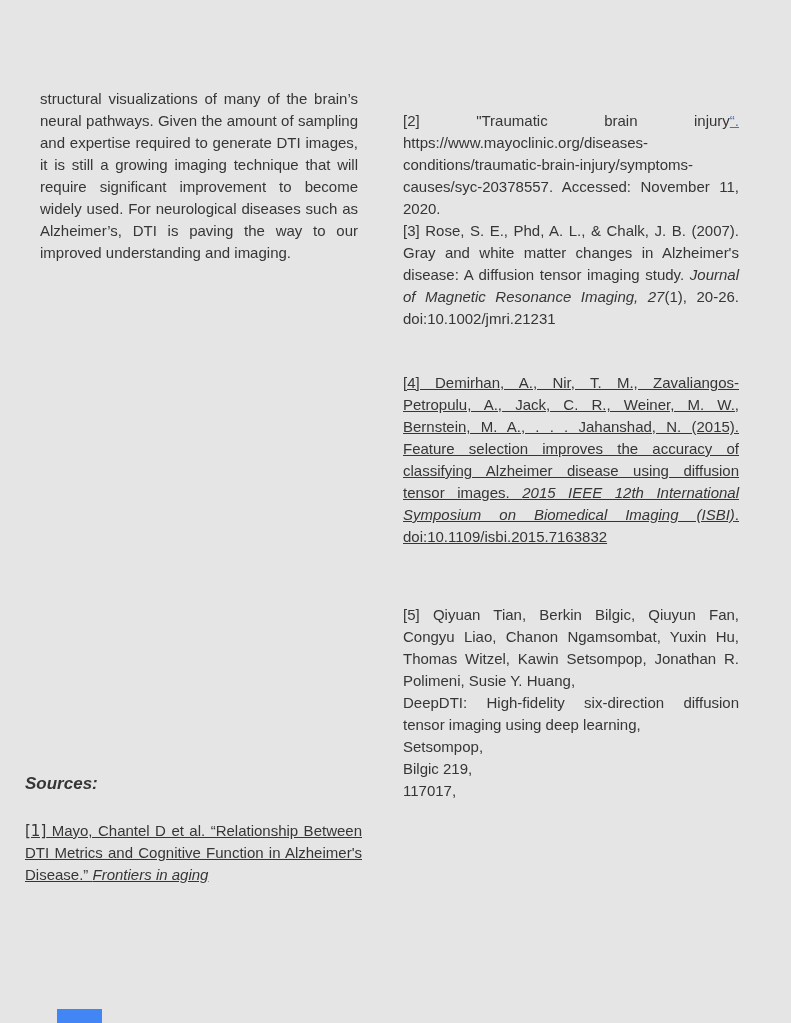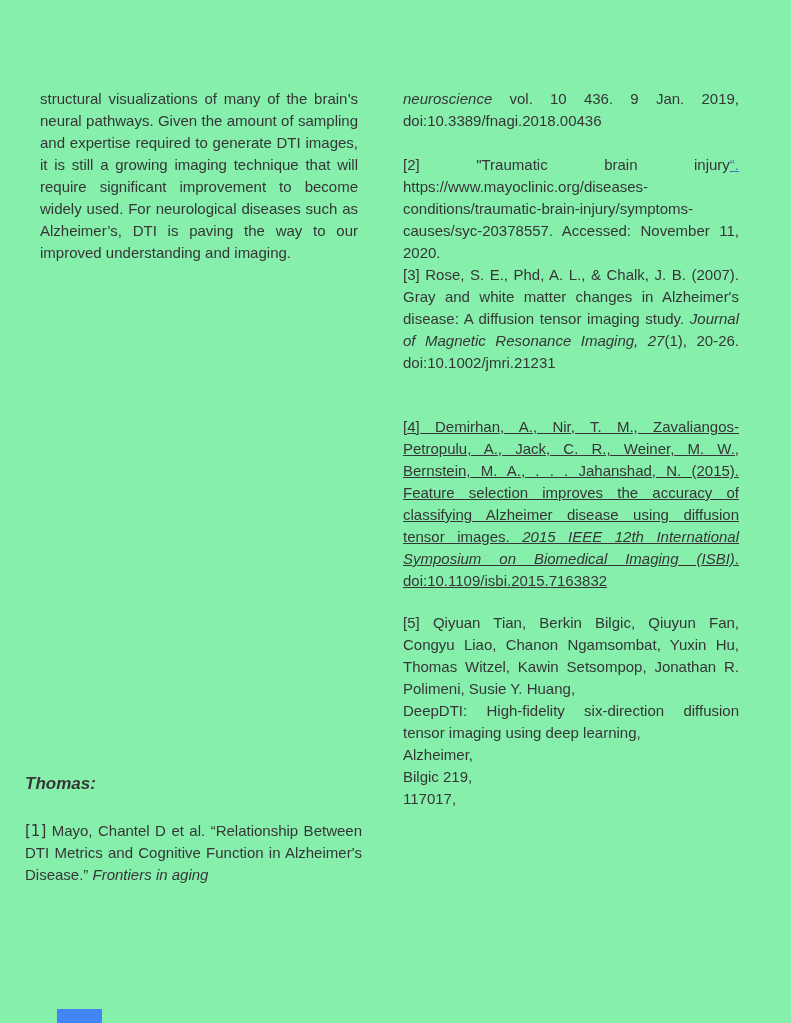--- a/index.html
+++ b/index.html
@@ -1,20 +1,20 @@
 <!DOCTYPE html>
 <html><head>
 <meta charset="utf-8">
 <style>
   html, body { margin: 0; padding: 0; background: #ffffff; }
   .page {
     position: relative;
     width: 791px;
     height: 1023px;
-    background: #86efac;
+    background: #e5e5e5;
     overflow: hidden;
     font-family: "Liberation Sans", sans-serif;
     font-size: 15px;
     line-height: 22px;
     color: #363636;
   }
   .cols {
     display: flex;
     padding: 88px 0 0 25px;
     box-sizing: border-box;
@@ -27,62 +27,61 @@
   .it  { font-style: italic; }
   .lnk { color: #4472c4; text-decoration: underline; }
   .alt { font-family: "DejaVu Sans", sans-serif; }
   .sources { margin-top: 508px; }
   .sources-h {
     font-weight: bold;
     font-style: italic;
     font-size: 17px;
     line-height: 24px;
   }
-  .ref1 { margin-top: 24px; }
+  .ref1 { margin-top: 24px; text-decoration: underline; }
   .mt-22 { margin-top: 22px; }
   .mt-26 { }
   .mt-42 { margin-top: 42px; text-decoration: underline; }
-  .mt-52 { margin-top: 20px; }
+  .mt-52 { margin-top: 56px; }
   .blue-marker {
     position: absolute;
     left: 57px;
     top: 1009px;
     width: 45px;
     height: 14px;
     background: #4285f4;
   }
 </style>
 </head>
 <body>
 
 <div class="page">
   <div class="cols">
 
     <div class="col-left">
       <p class="justify body-par"><span>structural visualizations of many of the brain’s neural pathways. Given the amount of sampling and expertise required to generate DTI images, it is still a growing imaging technique that will require significant improvement to become widely used. For neurological diseases such as Alzheimer’s, DTI is paving the way to our improved understanding and imaging.</span></p>
 
       <div class="sources">
-        <p class="sources-h">Thomas:</p>
+        <p class="sources-h">Sources:</p>
         <p class="justify ref1"><span class="alt">[1]</span><span> Mayo, Chantel D et al. “Relationship Between DTI Metrics and Cognitive Function in Alzheimer's Disease.” </span><span class="it">Frontiers in aging</span></p>
       </div>
     </div>
 
     <div class="col-right">
-      <p class="justify"><span class="it">neuroscience</span><span> vol. 10 436. 9 Jan. 2019, doi:10.3389/fnagi.2018.00436</span></p>
 
       <p class="justify mt-22"><span>[2] "Traumatic brain injury</span><span class="lnk">“.</span><span> https://www.mayoclinic.org/diseases-conditions/traumatic-brain-injury/symptoms-causes/syc-20378557. Accessed: November 11, 2020.</span></p>
 
       <p class="justify mt-26"><span>[3] Rose, S. E., Phd, A. L., &amp; Chalk, J. B. (2007). Gray and white matter changes in Alzheimer's disease: A diffusion tensor imaging study. </span><span class="it">Journal of Magnetic Resonance Imaging, 27</span><span>(1), 20-26. doi:10.1002/jmri.21231</span></p>
 
       <p class="justify mt-42"><span>[4] Demirhan, A., Nir, T. M., Zavaliangos-Petropulu, A., Jack, C. R., Weiner, M. W., Bernstein, M. A., . . . Jahanshad, N. (2015). Feature selection improves the accuracy of classifying Alzheimer disease using diffusion tensor images. </span><span class="it">2015 IEEE 12th International Symposium on Biomedical Imaging (ISBI)</span><span>. doi:10.1109/isbi.2015.7163832</span></p>
 
       <div class="mt-52">
         <p class="justify"><span>[5] Qiyuan Tian, Berkin Bilgic, Qiuyun Fan, Congyu Liao, Chanon Ngamsombat, Yuxin Hu, Thomas Witzel, Kawin Setsompop, Jonathan R. Polimeni, Susie Y. Huang,</span></p>
         <p class="justify"><span>DeepDTI: High-fidelity six-direction diffusion tensor imaging using deep learning,</span></p>
-        <p>Alzheimer,</p>
+        <p>Setsompop,</p>
         <p>Bilgic 219,</p>
         <p>117017,</p>
       </div>
     </div>
 
   </div>
 
   <div class="blue-marker"></div>
 </div>
 

